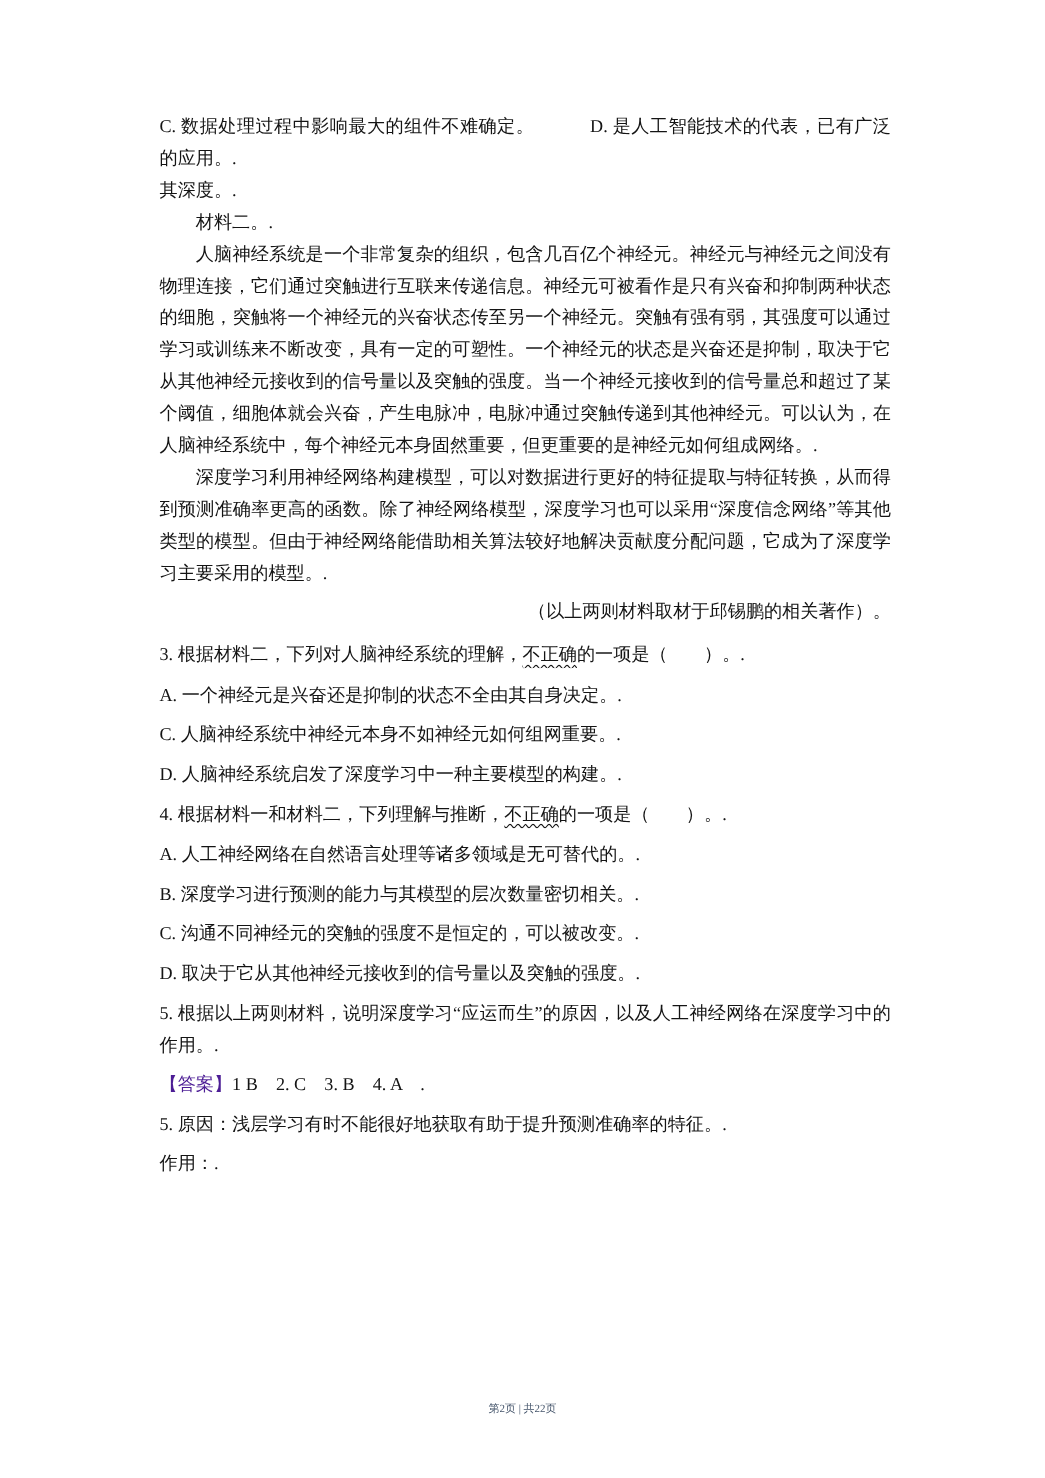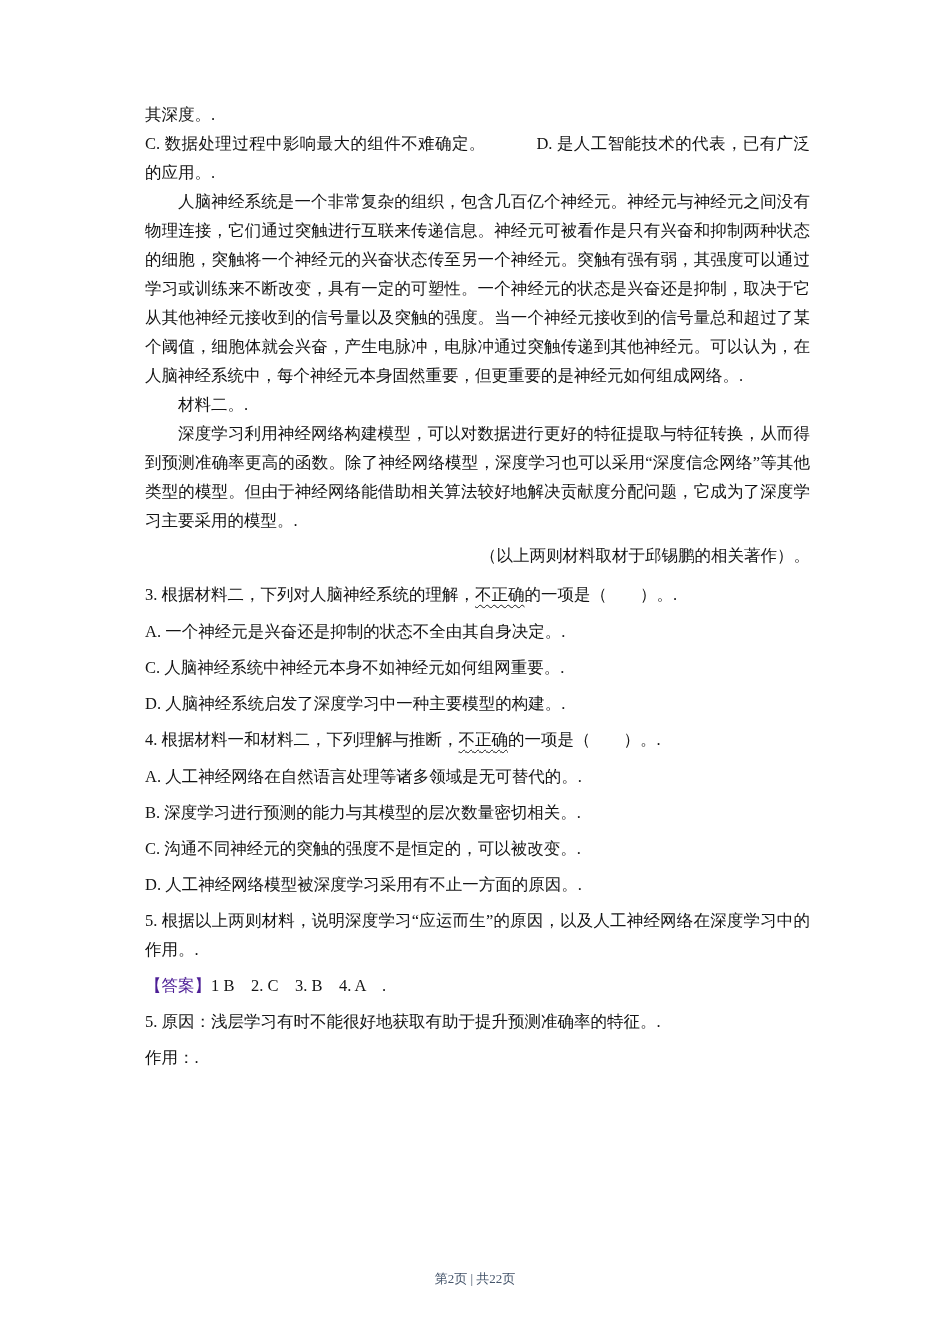--- a/index.html
+++ b/index.html
@@ -43,59 +43,59 @@
     text-underline-offset:4px;
     font-family:Liberation Mono, monospace;
   }
   .answer-label{color:#4c1d95;}
   .footer{
     position:absolute;
     left:0;
     right:0;
     bottom:56px;
     text-align:center;
-    font-size:13px;
+    font-size:10px;
     color:#44546A;
     font-family:"Liberation Serif","DejaVu Serif",serif;
   }
 </style>
 </head>
 <body>
 
 <div class="page">
 
   <main class="content">
 
+    <p class="line">C. 数据处理过程中影响最大的组件不难确定。　　　D. 是人工智能技术的代表，已有广泛的应用。.</p>
+
     <p class="line">其深度。.</p>
 
-    <p class="line">C. 数据处理过程中影响最大的组件不难确定。　　　D. 是人工智能技术的代表，已有广泛的应用。.</p>
+    <p class="line indent">材料二。.</p>
 
     <p class="line indent">人脑神经系统是一个非常复杂的组织，包含几百亿个神经元。神经元与神经元之间没有物理连接，它们通过突触进行互联来传递信息。神经元可被看作是只有兴奋和抑制两种状态的细胞，突触将一个神经元的兴奋状态传至另一个神经元。突触有强有弱，其强度可以通过学习或训练来不断改变，具有一定的可塑性。一个神经元的状态是兴奋还是抑制，取决于它从其他神经元接收到的信号量以及突触的强度。当一个神经元接收到的信号量总和超过了某个阈值，细胞体就会兴奋，产生电脉冲，电脉冲通过突触传递到其他神经元。可以认为，在人脑神经系统中，每个神经元本身固然重要，但更重要的是神经元如何组成网络。.</p>
-
-    <p class="line indent">材料二。.</p>
 
 
     <p class="line indent">深度学习利用神经网络构建模型，可以对数据进行更好的特征提取与特征转换，从而得到预测准确率更高的函数。除了神经网络模型，深度学习也可以采用“深度信念网络”等其他类型的模型。但由于神经网络能借助相关算法较好地解决贡献度分配问题，它成为了深度学习主要采用的模型。.</p>
 
     <p class="line attribution">（以上两则材料取材于邱锡鹏的相关著作）。</p>
 
     <section class="qa">
 
       <p class="qline"><span>3. 根据材料二，下列对人脑神经系统的理解，</span><span class="wavy">不正确</span><span>的一项是（　　）。.</span></p>
 
       <p class="qline">A. 一个神经元是兴奋还是抑制的状态不全由其自身决定。.</p>
       <p class="qline">C. 人脑神经系统中神经元本身不如神经元如何组网重要。.</p>
       <p class="qline">D. 人脑神经系统启发了深度学习中一种主要模型的构建。.</p>
 
       <p class="qline"><span>4. 根据材料一和材料二，下列理解与推断，</span><span class="wavy">不正确</span><span>的一项是（　　）。.</span></p>
 
       <p class="qline">A. 人工神经网络在自然语言处理等诸多领域是无可替代的。.</p>
       <p class="qline">B. 深度学习进行预测的能力与其模型的层次数量密切相关。.</p>
       <p class="qline">C. 沟通不同神经元的突触的强度不是恒定的，可以被改变。.</p>
-      <p class="qline">D. 人工神经网络模型被深度学习采用有不止一方面的原因。.</p>
+      <p class="qline">D. 取决于它从其他神经元接收到的信号量以及突触的强度。.</p>
 
       <p class="qline">5. 根据以上两则材料，说明深度学习“应运而生”的原因，以及人工神经网络在深度学习中的作用。.</p>
 
       <p class="qline"><span class="answer-label">【答案】</span><span>1 B　2. C　3. B　4. A　.</span></p>
 
       <p class="qline">5. 原因：浅层学习有时不能很好地获取有助于提升预测准确率的特征。.</p>
 
       <p class="qline">作用：.</p>
 
     </section>

